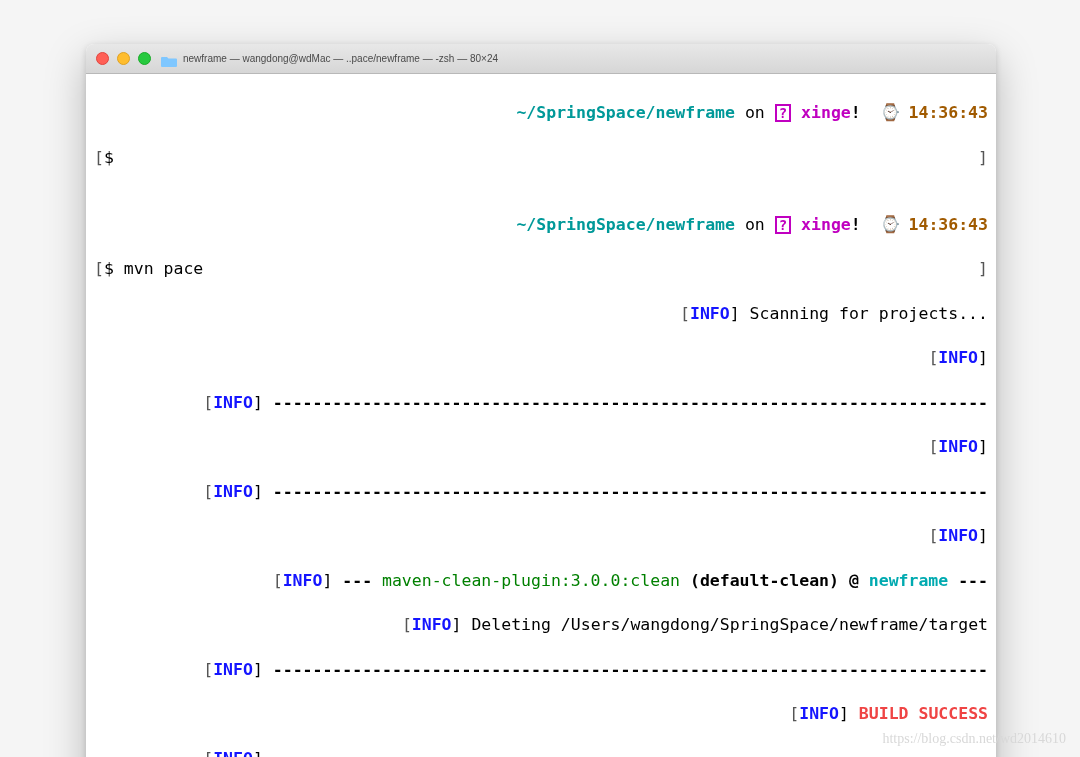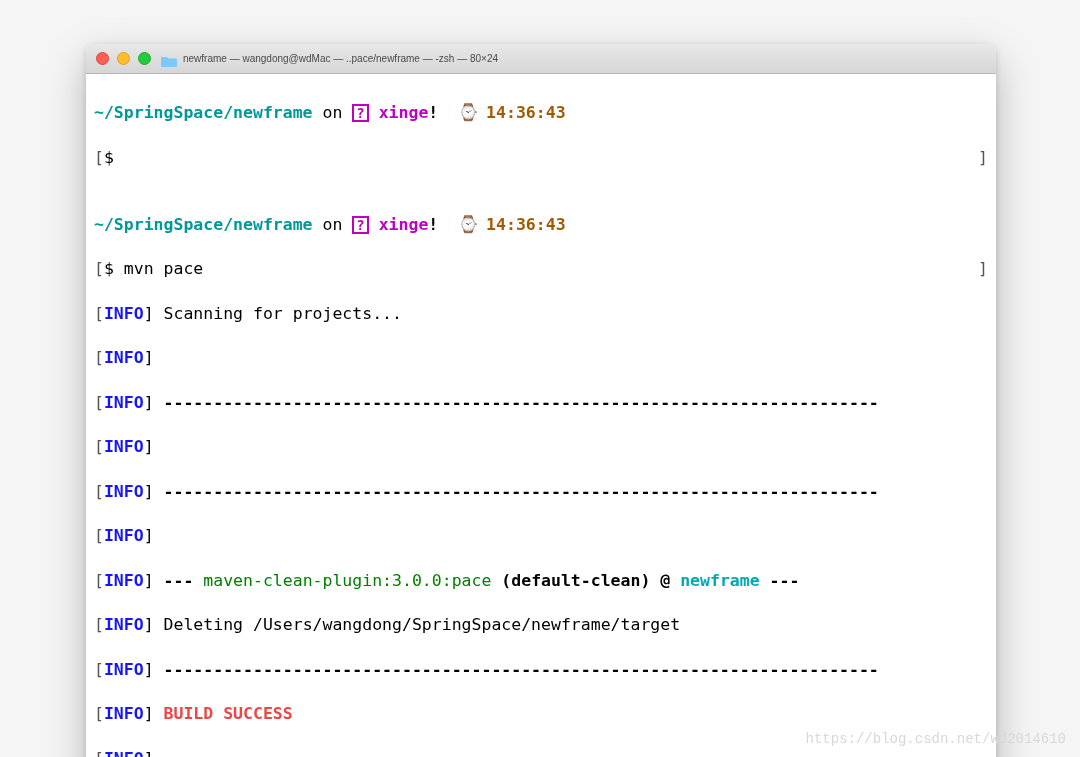--- a/index.html
+++ b/index.html
@@ -57,38 +57,38 @@
     .terminal-body {
       background: #ffffff;
       padding: 6px 8px 10px 8px;
       font-family: "Menlo", "Monaco", "Consolas", monospace;
       font-size: 16.5px;
       line-height: 1.35;
       white-space: pre;
       color: #000;
       position: relative;
     }
-    .line { display: flex; }
+    .line { display: flex; justify-content: flex-end; }
     .line .lbracket { color: #555; }
     .line .rbracket { color: #555; margin-left: auto; }
     .bold { font-weight: bold; }
     .teal { color: #009999; }
     .green { color: #ef4444; }
     .magenta { color: #c000c0; }
     .brown { color: #a05a00; }
     .blue { color: #1515ff; }
     .cyan { color: #00aab0; font-weight: bold; }
     .darkgreen { color: #008000; }
     .watermark {
       position: absolute;
       bottom: 10px;
       right: 14px;
       color: #d8d8d8;
       font-size: 14px;
-      font-family: Liberation Mono, monospace;
+      font-family: Liberation Serif, serif;
     }
     .watch {
       display: inline-block;
       width: 18px;
       text-align: center;
     }
     .boxq {
       border: 2px solid #c000c0;
       padding: 0 2px;
       font-size: 14px;
@@ -119,21 +119,21 @@
 <div class="line"><span class="lbracket">[</span><span>$ </span><span class="rbracket">]</span></div>
 <div class="line"> </div>
 <div class="line"><span><span class="bold teal">~/SpringSpace/newframe</span><span> on </span><span class="magenta bold"><span class="boxq">?</span> <span>xinge</span></span><span class="bold">!</span>  <span class="watch">⌚</span> <span class="brown bold">14:36:43</span></span></div>
 <div class="line"><span class="lbracket">[</span><span>$ mvn pace</span><span class="rbracket">]</span></div>
 <div class="line"><span class="lbracket">[</span><span class="blue bold">INFO</span><span>]</span><span> Scanning for projects...</span></div>
 <div class="line"><span class="lbracket">[</span><span class="blue bold">INFO</span><span>]</span></div>
 <div class="line"><span class="lbracket">[</span><span class="blue bold">INFO</span><span>]</span><span class="bold"> ------------------------------------------------------------------------</span></div>
 <div class="line"><span class="lbracket">[</span><span class="blue bold">INFO</span><span>]</span></div>
 <div class="line"><span class="lbracket">[</span><span class="blue bold">INFO</span><span>]</span><span class="bold"> ------------------------------------------------------------------------</span></div>
 <div class="line"><span class="lbracket">[</span><span class="blue bold">INFO</span><span>]</span></div>
-<div class="line"><span class="lbracket">[</span><span class="blue bold">INFO</span><span>]</span><span class="bold"> --- </span><span class="darkgreen">maven-clean-plugin:3.0.0:pace</span><span class="bold"> (default-clean) @ </span><span class="cyan">newframe</span><span class="bold"> ---</span></div>
+<div class="line"><span class="lbracket">[</span><span class="blue bold">INFO</span><span>]</span><span class="bold"> --- </span><span class="darkgreen">maven-clean-plugin:3.0.0:clean</span><span class="bold"> (default-clean) @ </span><span class="cyan">newframe</span><span class="bold"> ---</span></div>
 <div class="line"><span class="lbracket">[</span><span class="blue bold">INFO</span><span>]</span><span> Deleting /Users/wangdong/SpringSpace/newframe/target</span></div>
 <div class="line"><span class="lbracket">[</span><span class="blue bold">INFO</span><span>]</span><span class="bold"> ------------------------------------------------------------------------</span></div>
 <div class="line"><span class="lbracket">[</span><span class="blue bold">INFO</span><span>]</span><span class="green bold"> BUILD SUCCESS</span></div>
 <div class="line"><span class="lbracket">[</span><span class="blue bold">INFO</span><span>]</span><span class="bold"> ------------------------------------------------------------------------</span></div>
 
 
 
 
 <div class="line"> </div>
 

